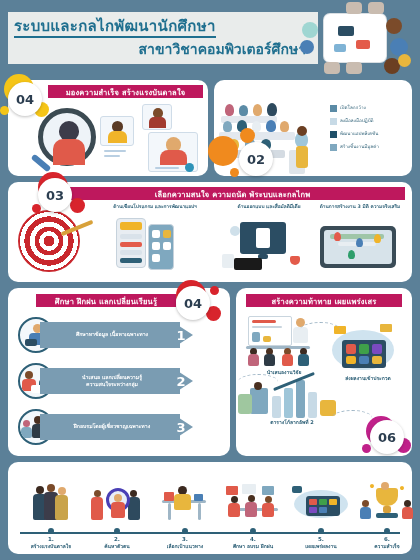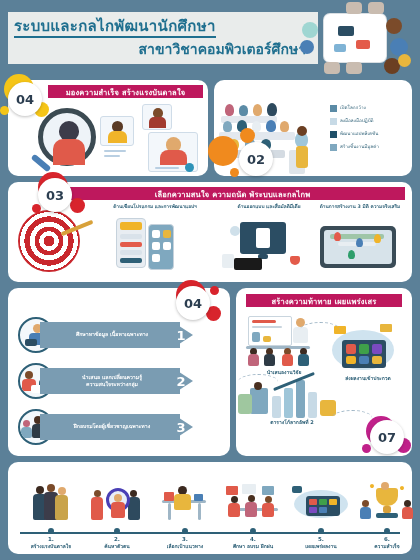--- a/index.html
+++ b/index.html
@@ -319,20 +319,21 @@
       <div class="pin" style="left:340px;top:68px;background:#2e9e6b;"></div>
     </div>
 
     <div class="blob lg" style="left:30px;top:-10px;background:#d8242c;"></div>
     <div class="blob md" style="left:62px;top:16px;background:#d8242c;"></div>
     <div class="blob sm" style="left:24px;top:22px;background:#d8242c;"></div>
     <div class="badge" style="left:30px;top:-4px;">03</div>
   </div>
 
   <div class="card" id="sec4">
+    <div class="banner">ศึกษา  ฝึกฝน  แลกเปลี่ยนเรียนรู้</div>
 
     <div class="step-row" style="top:28px;">
       <div class="step-circle">
         <div class="head" style="left:13px;top:5px;width:9px;height:9px;background:#e0a96d;"></div>
         <div class="body" style="left:9px;top:14px;width:17px;height:12px;background:#4a7fb5;"></div>
         <div class="tile" style="left:5px;top:20px;width:12px;height:7px;background:#2b4d63;"></div>
       </div>
       <div class="step-bar">ศึกษาหาข้อมูล เนื้อหาเฉพาะทาง</div>
       <div class="step-arrow"></div>
       <div class="step-num">1</div>
@@ -423,21 +424,21 @@
     </div>
     <div class="s5cap" style="left:4px;top:130px;width:104px;">ตารางโก้ลากอัพที่ 2</div>
 
     <div class="arrowc" style="left:64px;top:34px;"></div>
     <div class="arrowc" style="left:2px;top:86px;"></div>
     <div class="arrowc" style="left:96px;top:122px;"></div>
 
     <div class="blob lg" style="left:130px;top:128px;background:#c0218a;"></div>
     <div class="blob md" style="left:160px;top:150px;background:#c0218a;"></div>
     <div class="blob sm" style="left:126px;top:156px;background:#c0218a;"></div>
-    <div class="badge" style="left:134px;top:132px;">07</div>
+    <div class="badge" style="left:134px;top:132px;">06</div>
   </div>
 
   <div class="card" id="sec6">
     <div class="tl-line"></div>
 
     <div class="tl-item" style="left:12px;">
       <div class="tl-art">
         <div class="head" style="left:16px;top:4px;width:8px;height:8px;background:#3c2a20;"></div>
         <div class="body" style="left:13px;top:12px;width:14px;height:26px;background:#2e4a5e;"></div>
         <div class="head" style="left:27px;top:2px;width:8px;height:8px;background:#7b4b2a;"></div>

